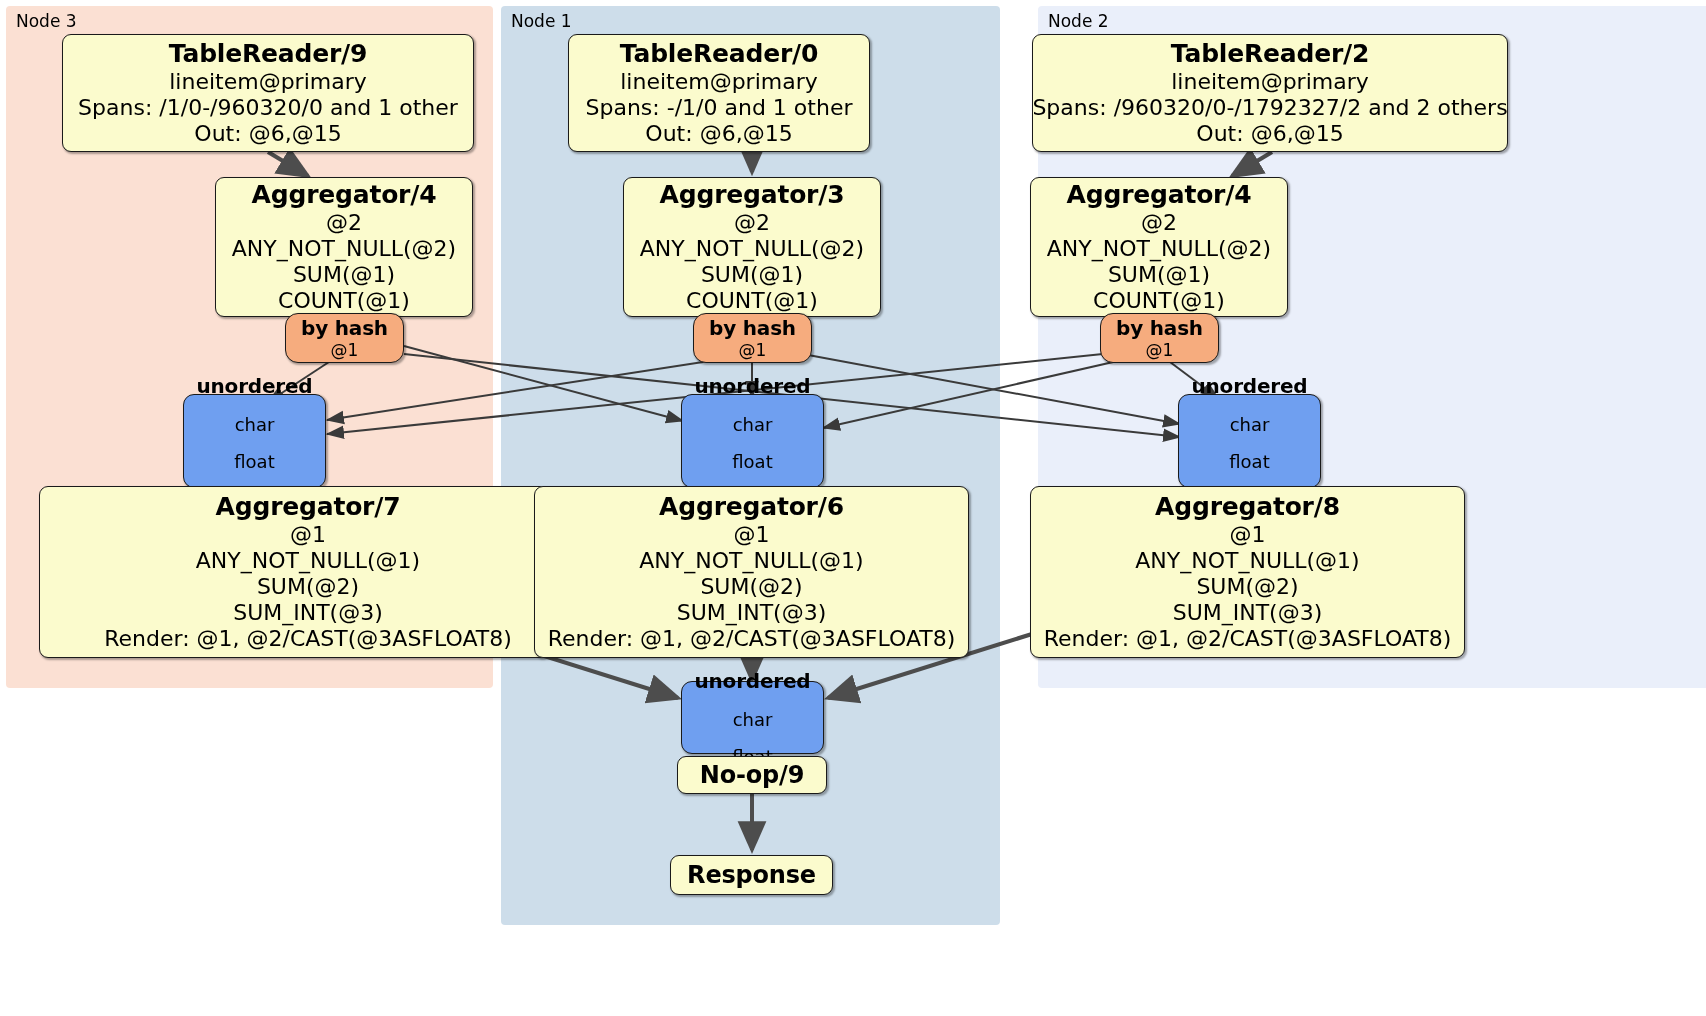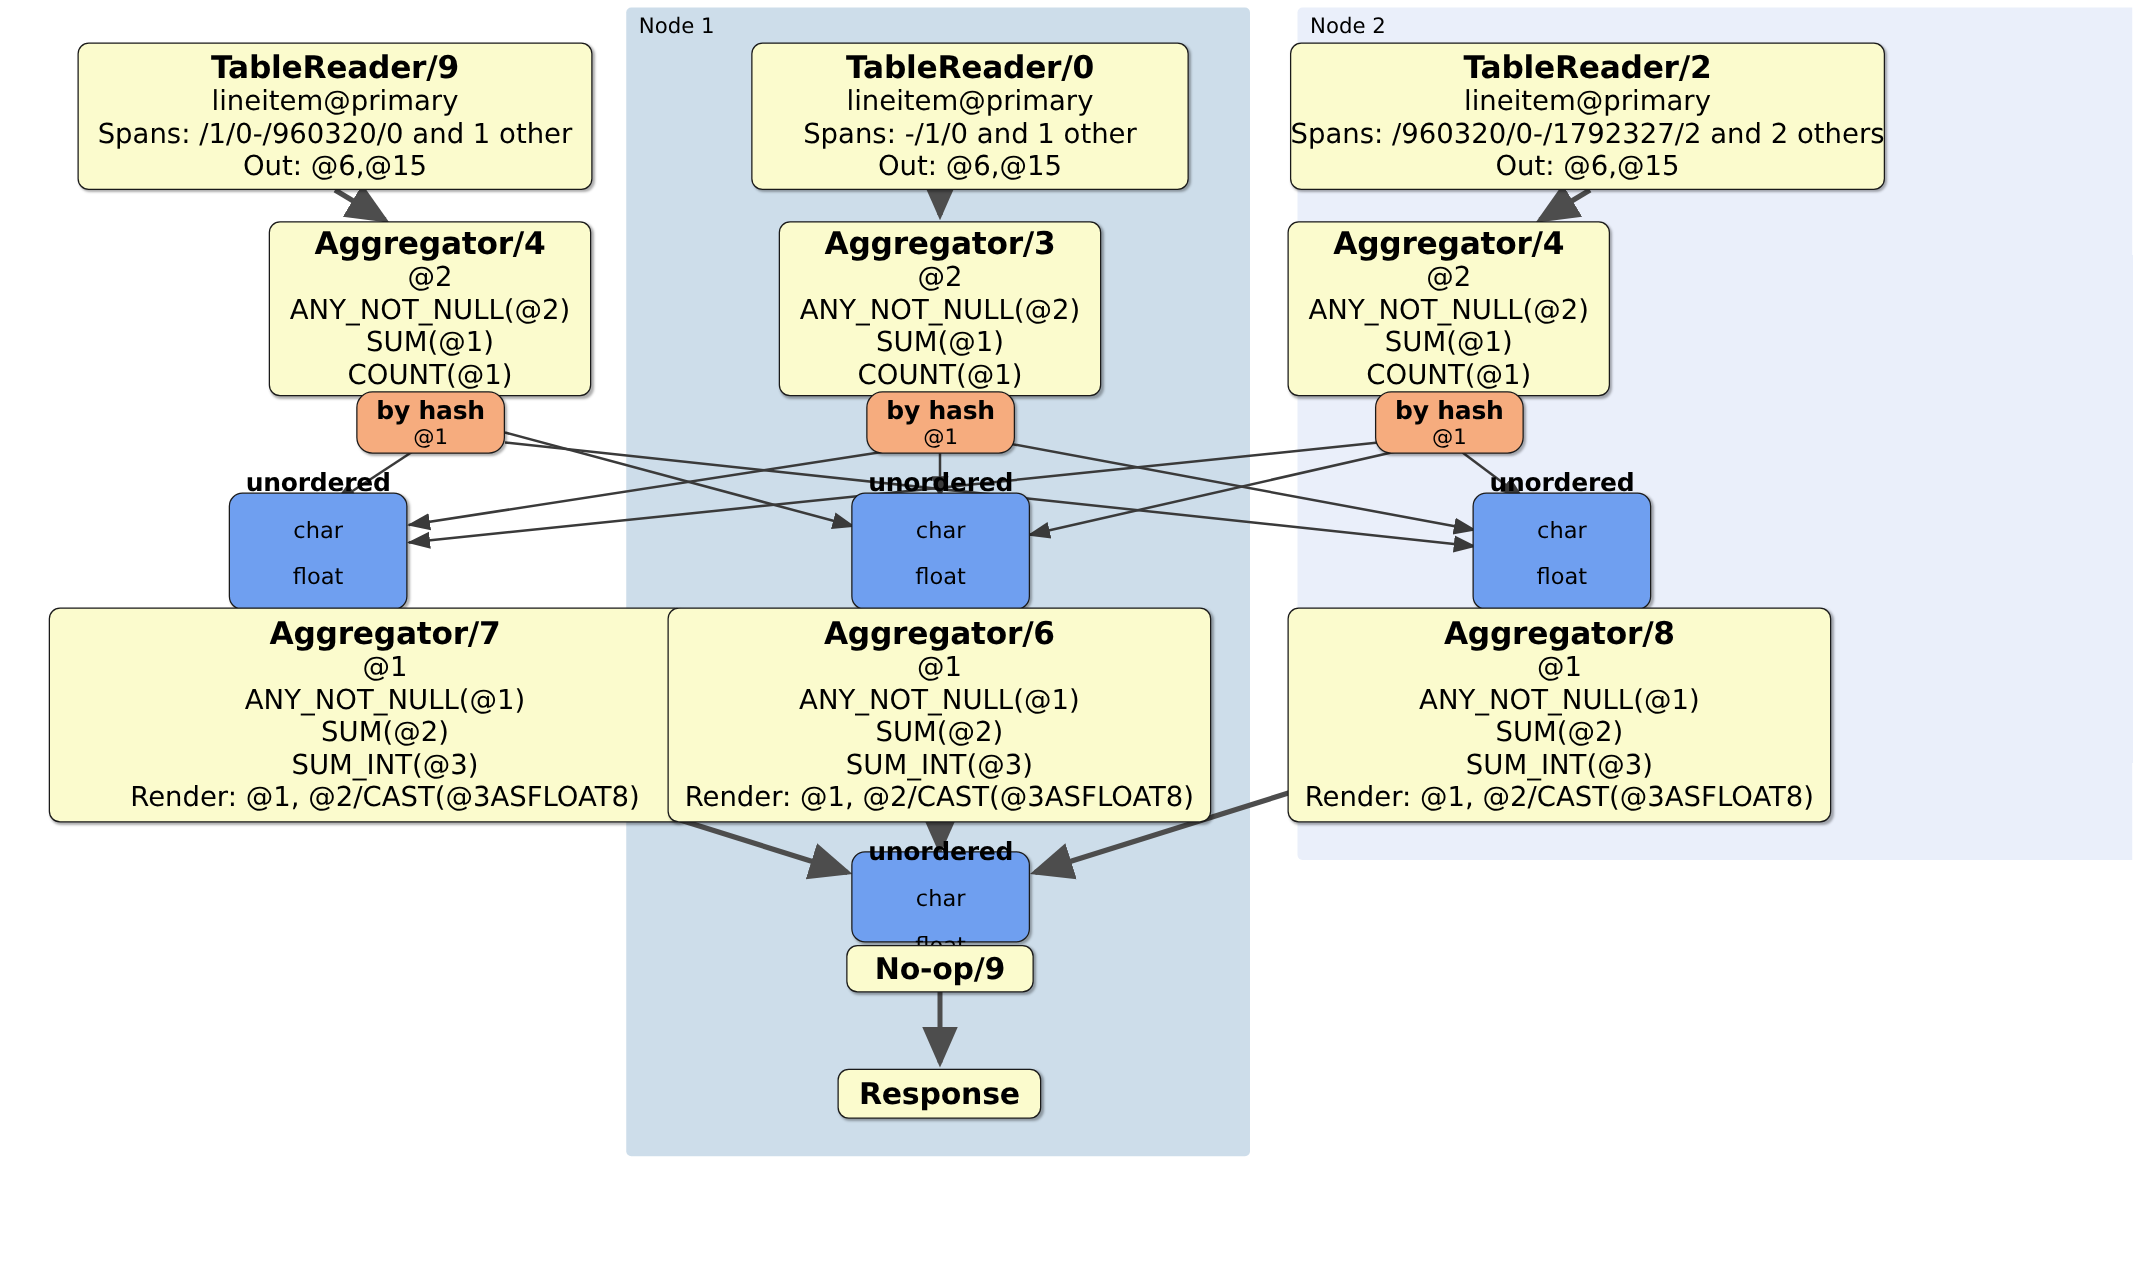--- a/index.html
+++ b/index.html
@@ -103,20 +103,23 @@
   .small-proc .title {
     font-size: 24px;
     line-height: 28px;
   }
 </style>
 </head>
 <body>
 
 <div id="canvas">
 
+  <div class="cluster" style="left:6px; top:6px; width:487px; height:682px; background:#fbe0d3;">
+    <span class="cluster-label">Node 3</span>
+  </div>
 
   <div class="cluster" style="left:501px; top:6px; width:499px; height:919px; background:#cdddea;">
     <span class="cluster-label">Node 1</span>
   </div>
 
   <div class="cluster" style="left:1006px; top:6px; width:694px; height:682px; background:#eaeffa;margin-left:32px;">
     <span class="cluster-label">Node 2</span>
   </div>
 
   <svg id="edges" viewBox="0 0 1706 1016" xmlns="http://www.w3.org/2000/svg">
@@ -161,21 +164,21 @@
     </g>
   </svg>
 
   <div class="box proc" style="left:62px; top:34px; width:412px; height:118px;">
     <div class="title">TableReader/9</div>
     <div class="line">lineitem@primary</div>
     <div class="line">Spans: /1/0-/960320/0 and 1 other</div>
     <div class="line">Out: @6,@15</div>
   </div>
 
-  <div class="box proc" style="left:601px; top:34px; width:350px; height:118px;">
+  <div class="box proc" style="left:568px; top:34px; width:302px; height:118px;">
     <div class="title">TableReader/0</div>
     <div class="line">lineitem@primary</div>
     <div class="line">Spans: -/1/0 and 1 other</div>
     <div class="line">Out: @6,@15</div>
   </div>
 
   <div class="box proc" style="left:1032px; top:34px; width:476px; height:118px;">
     <div class="title">TableReader/2</div>
     <div class="line">lineitem@primary</div>
     <div class="line">Spans: /960320/0-/1792327/2 and 2 others</div>

